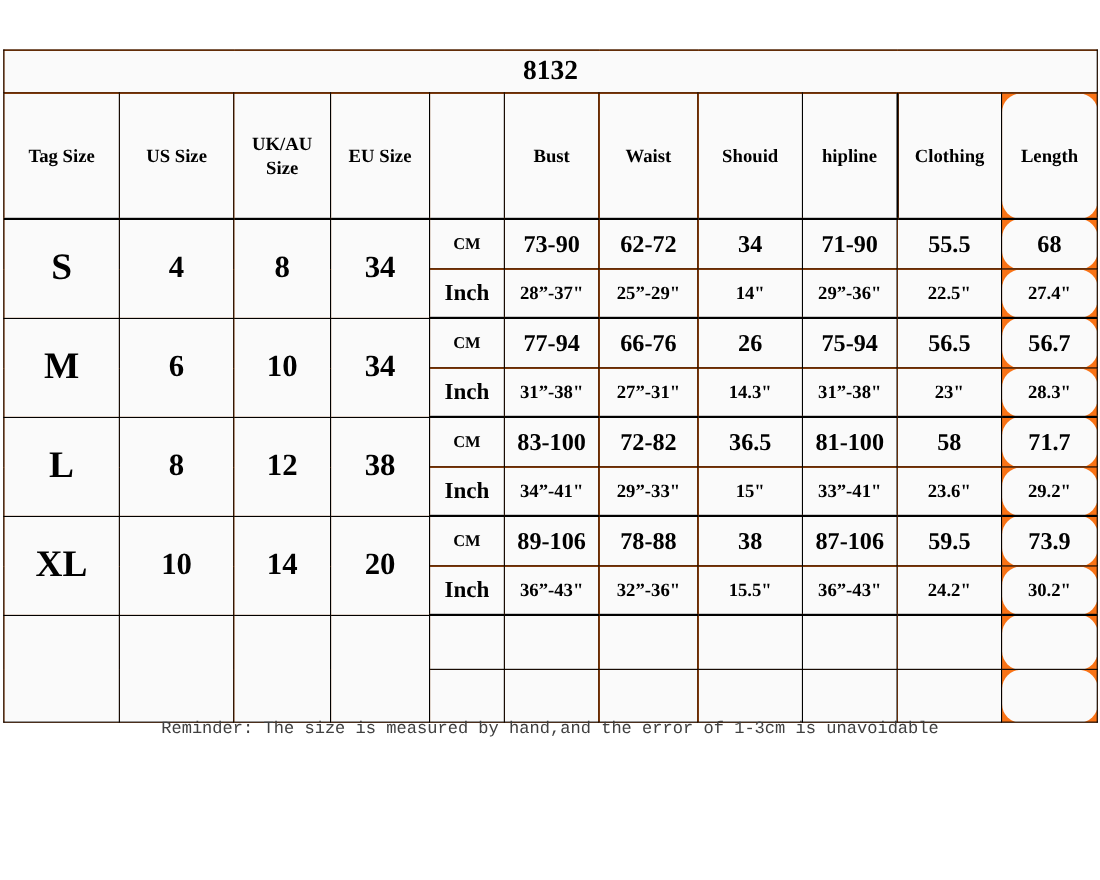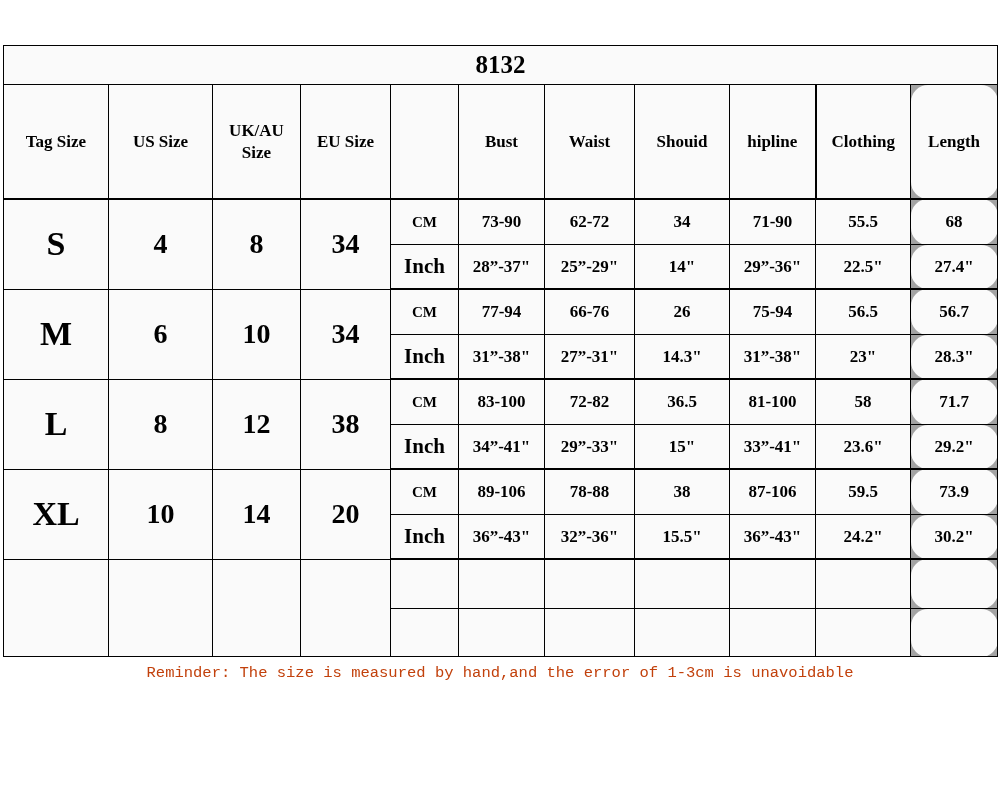--- a/index.html
+++ b/index.html
@@ -16,21 +16,21 @@
   #chart-wrap {
     position: absolute;
     left: 3px;
     top: 45px;
     width: 994px;
   }
   table.size-chart {
     border-collapse: collapse;
     table-layout: fixed;
     width: 994px;
-    background: #a3a3a3;
+    background: #f97316;
   }
   table.size-chart td {
     border: 1px solid #000000;
     background: #fafafa;
     text-align: center;
     vertical-align: middle;
     color: #000000;
     font-weight: bold;
     padding: 0;
     overflow: hidden;
@@ -68,21 +68,21 @@
   td.unit-cm {
     font-size: 15px;
     height: 44px;
   }
   td.unit-inch {
     font-size: 21px;
     height: 43px;
   }
   
   td.val-cm {
-    font-size: 17px;
+    font-size: 22px;
     height: 44px;
   }
   td.val-inch {
     font-size: 17px;
     height: 43px;
   }
   td.thick-left { border-left: 2px solid #000; }
   tr.band-end td { border-bottom: 2px solid #000; }
 
   
@@ -93,26 +93,25 @@
   td.blank-cm { height: 48px; }
   td.blank-inch { height: 47px; border-bottom: 2px solid #000; }
 
   
   #reminder {
     position: absolute;
     left: 0;
     top: 653px;
     width: 1000px;
     text-align: center;
-    color: #c2410c;
+    color: #404040;
     font-family: "Liberation Mono", monospace;
     font-size: 15.5px;
     line-height: 19px;
     letter-spacing: 0px;
-    margin-top: 11px;
   }
   #reminder .line2 { display: block; }
 </style>
 </head>
 <body>
 
 <div id="chart-wrap">
   <table class="size-chart">
     <colgroup>
       <col style="width:105px">

